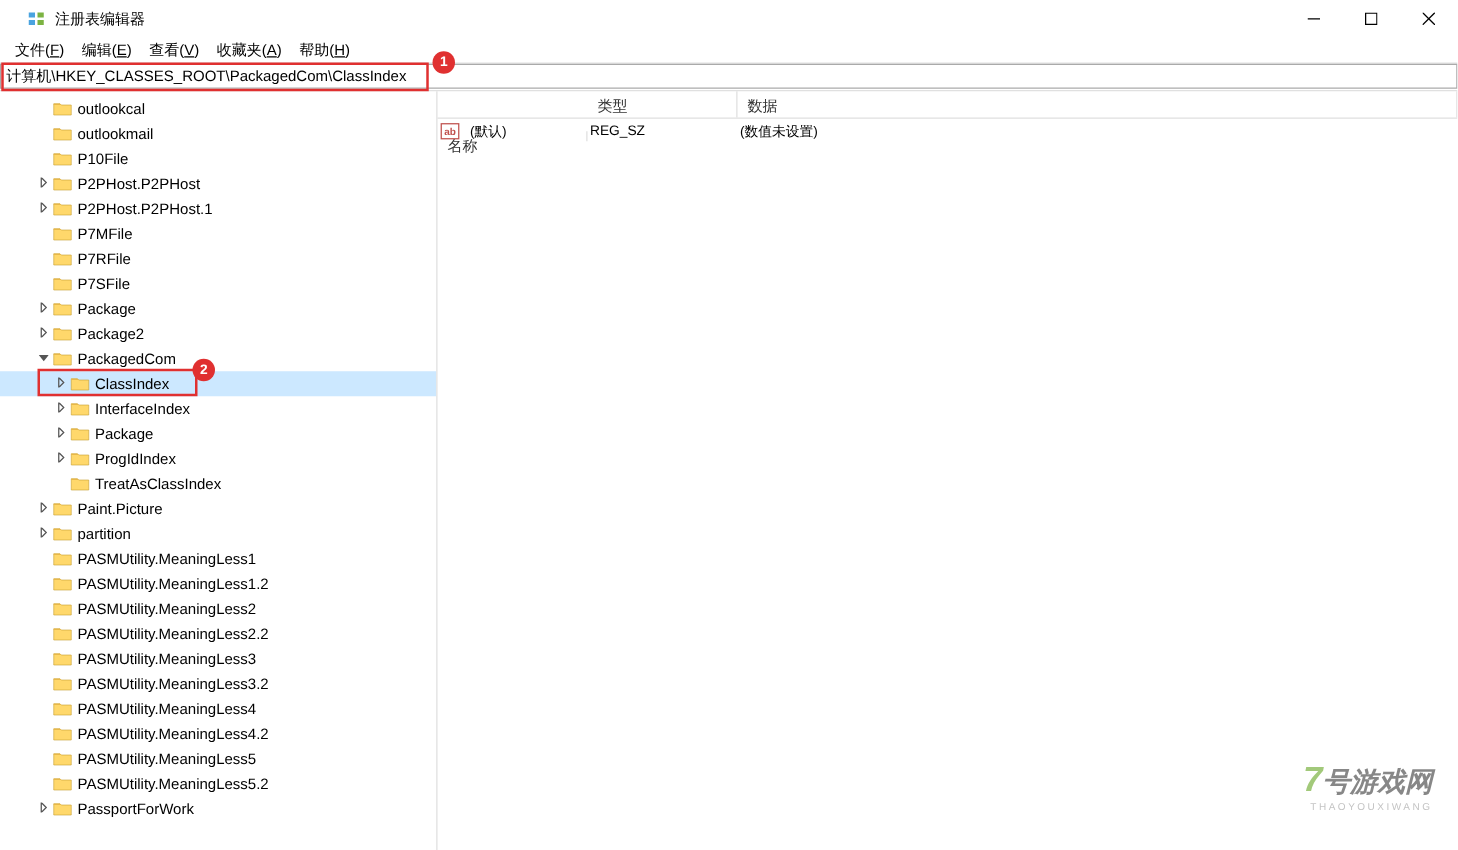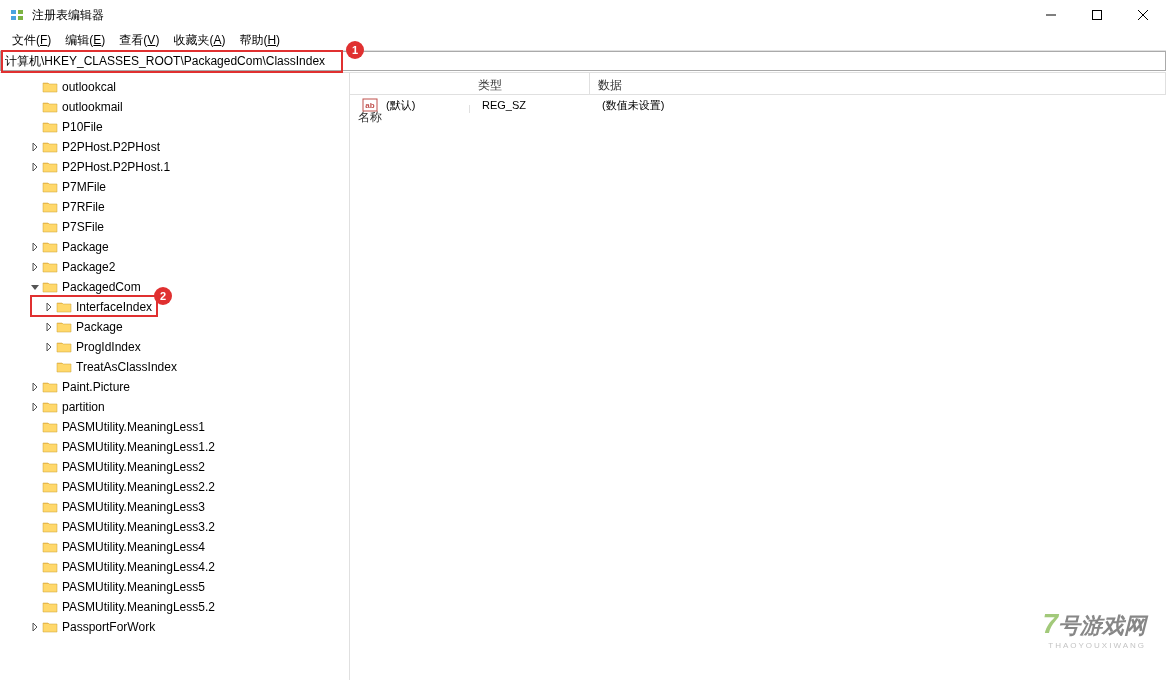--- a/index.html
+++ b/index.html
@@ -1,17 +1,17 @@
 <!DOCTYPE html>
 <html><head>
 <meta charset="utf-8">
 <style>
 * { box-sizing: border-box; margin: 0; padding: 0; }
 body { font-family: "Microsoft YaHei", "Segoe UI", sans-serif; font-size: 12px; background: #fff; width: 1166px; height: 680px; overflow: hidden; position: relative; }
-.titlebar { height: 30px; display: flex; align-items: center; padding-left: 10px; background: #fff; }
+.titlebar { height: 30px; display: flex; align-items: center; padding-left: 22px; background: #fff; }
 .titlebar .app-icon { width: 16px; height: 16px; margin-right: 6px; display: inline-flex; align-items: center; justify-content: center; }
 .titlebar .title { font-size: 12px; }
 .win-controls { position: absolute; right: 0; top: 0; display: flex; }
 .win-btn { width: 46px; height: 30px; display: flex; align-items: center; justify-content: center; cursor: default; }
 .menubar { height: 20px; display: flex; align-items: center; padding-left: 6px; gap: 2px; }
 .menu-item { padding: 2px 6px; cursor: default; }
 .menu-underline { text-decoration: underline; }
 .addressbar-row { position: relative; height: 22px; border-top: 1px solid #e0e0e0; }
 .addressbar { border: 1px solid #aaa; height: 20px; display: flex; align-items: center; padding-left: 4px; font-size: 12px; width: 100%; }
 .addr-highlight { position: absolute; border: 2px solid #e03030; left: 1px; top: -1px; height: 23px; width: 342px; pointer-events: none; }
@@ -26,21 +26,21 @@
 .folder-icon { width: 16px; height: 14px; margin-right: 4px; display: inline-flex; align-items: center; justify-content: center; }
 .tree-label { font-size: 12px; }
 .sel-highlight { position: absolute; border: 2px solid #e03030; pointer-events: none; }
 .list-header { display: flex; height: 22px; border-bottom: 1px solid #e0e0e0; }
 .list-header .col { padding: 4px 8px; border-right: 1px solid #e0e0e0; font-size: 12px; color: #333; }
 .col-name { width: 120px; margin-top: 32px; }
 .col-type { width: 120px; }
 .col-data { flex: 1; }
 .list-row { display: flex; height: 20px; align-items: center; }
 .list-row .cell { padding: 0 8px; font-size: 11px; }
-.val-icon { width: 16px; height: 14px; margin-left: 12px; display: inline-flex; align-items: center; justify-content: center; }
+.val-icon { width: 16px; height: 14px; margin-left: 2px; display: inline-flex; align-items: center; justify-content: center; }
 .indent { display: inline-block; }
 .watermark { position: absolute; right: 20px; bottom: 30px; opacity: 0.7; font-size: 22px; font-weight: bold; font-style: italic; }
 .watermark .seven { color: #7cb342; font-size: 28px; }
 .watermark .rest { color: #555; font-style: italic; }
 .watermark .sub { font-size: 8px; color: #aaa; letter-spacing: 2px; display: block; text-align: right; font-style: normal; font-weight: normal; }
 </style>
 </head>
 <body>
 
 <div class="titlebar">
@@ -214,20 +214,33 @@
         <span class="tw"><svg width="8" height="8">
             <path d="M0 2 L8 2 L4 7 Z" fill="#555"></path>
           </svg></span>
         <span class="folder-icon">
           <svg width="16" height="14" viewBox="0 0 16 14">
             <path d="M1 3 L1 12 L15 12 L15 4 L7 4 L6 3 Z" fill="#ffd86b" stroke="#c9a034" stroke-width="0.5"></path>
             <path d="M1 3 L6 3 L7 4 L1 4 Z" fill="#e8b84a"></path>
           </svg>
         </span>
         <span class="tree-label">PackagedCom</span>
+      </div>
+      <div class="tree-row selected">
+        <span class="indent" style="width: 42px;"></span>
+        <span class="tw"><svg width="8" height="8">
+            <path d="M2 0 L6 4 L2 8 Z" fill="none" stroke="#555" stroke-width="1"></path>
+          </svg></span>
+        <span class="folder-icon">
+          <svg width="16" height="14" viewBox="0 0 16 14">
+            <path d="M1 3 L1 12 L15 12 L15 4 L7 4 L6 3 Z" fill="#ffd86b" stroke="#c9a034" stroke-width="0.5"></path>
+            <path d="M1 3 L6 3 L7 4 L1 4 Z" fill="#e8b84a"></path>
+          </svg>
+        </span>
+        <span class="tree-label">ClassIndex</span>
       </div>
       <div class="tree-row">
         <span class="indent" style="width: 42px;"></span>
         <span class="tw"><svg width="8" height="8">
             <path d="M2 0 L6 4 L2 8 Z" fill="none" stroke="#555" stroke-width="1"></path>
           </svg></span>
         <span class="folder-icon">
           <svg width="16" height="14" viewBox="0 0 16 14">
             <path d="M1 3 L1 12 L15 12 L15 4 L7 4 L6 3 Z" fill="#ffd86b" stroke="#c9a034" stroke-width="0.5"></path>
             <path d="M1 3 L6 3 L7 4 L1 4 Z" fill="#e8b84a"></path>

